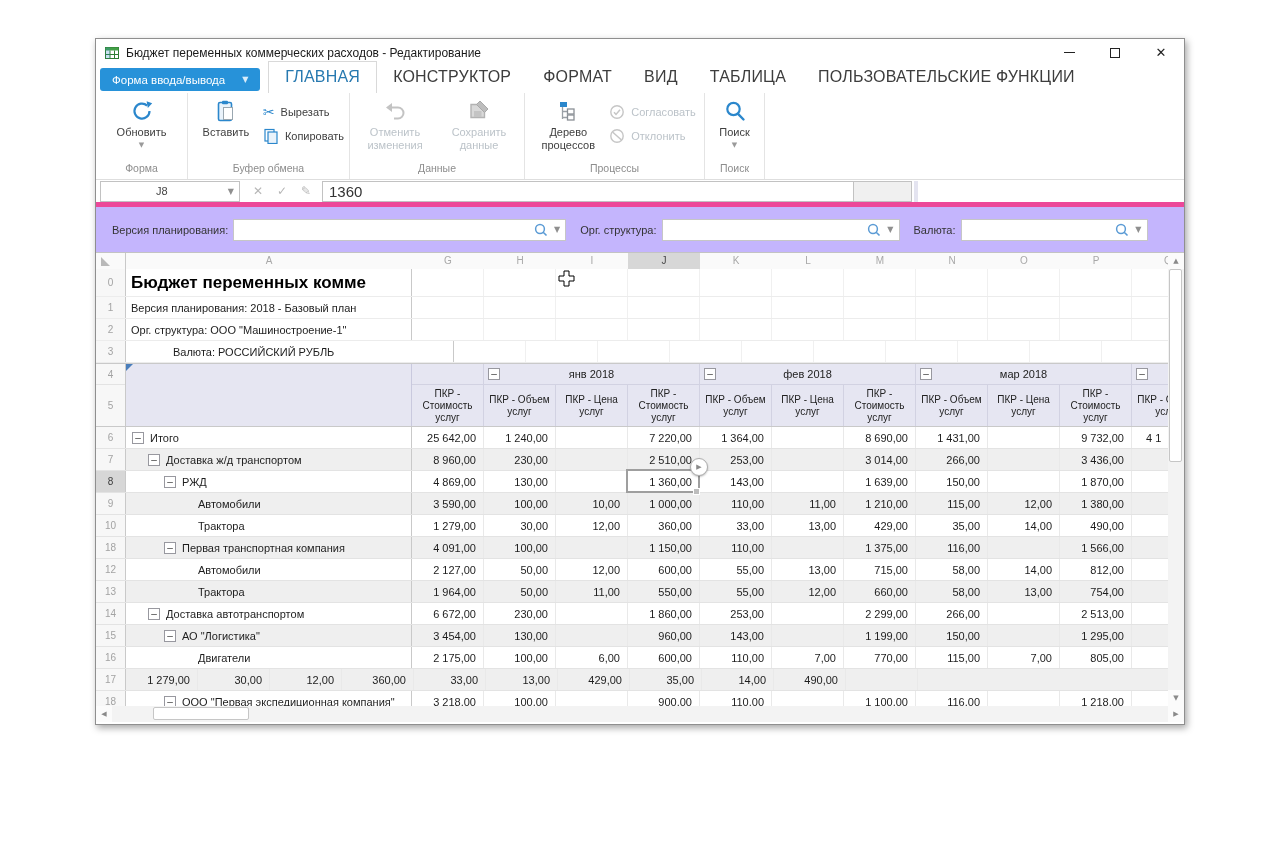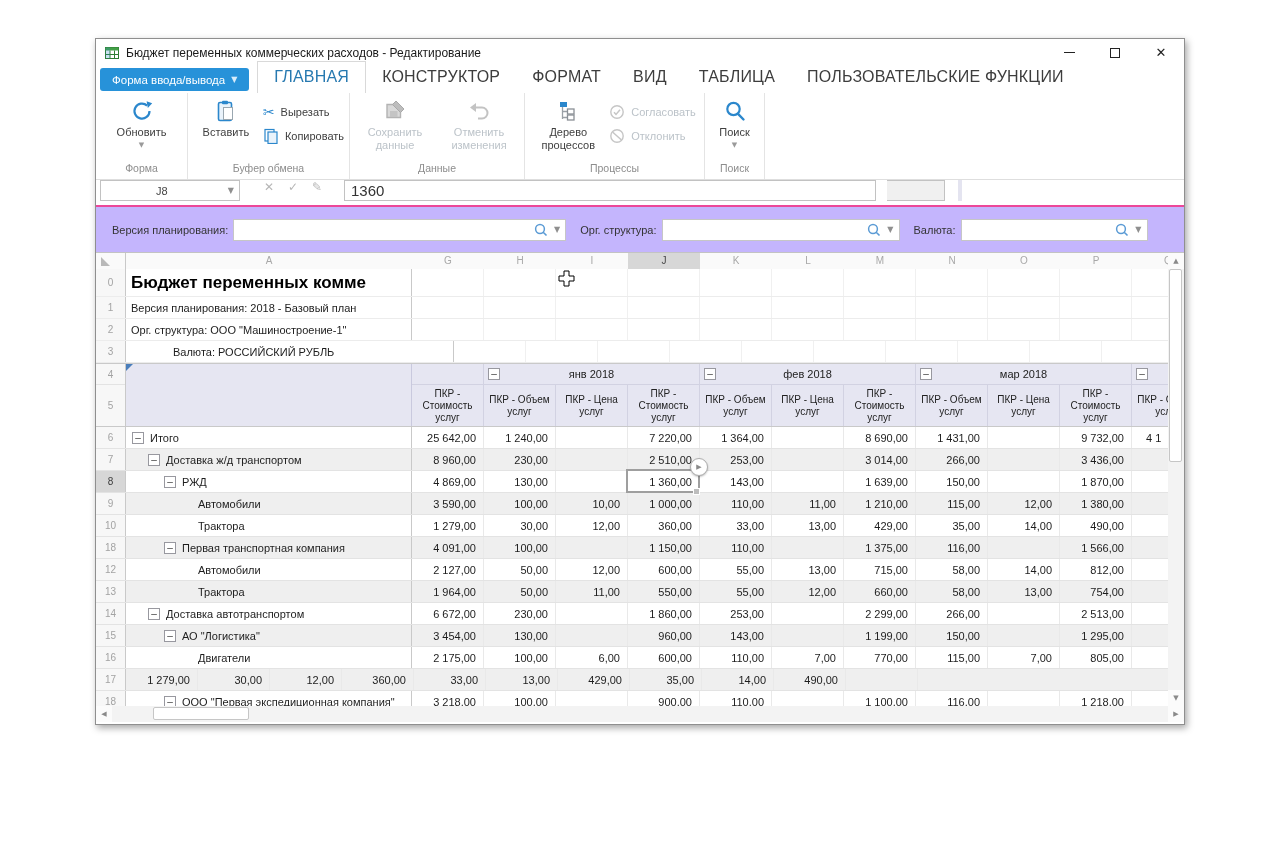--- a/index.html
+++ b/index.html
@@ -14,21 +14,21 @@
   .title-text { font-size:12px; color:#1a1a1a; }
   .win-btns { margin-left:auto; display:flex; height:100%; }
   .win-btn { width:46px; display:flex; align-items:center; justify-content:center; color:#222; font-size:12px; }
   .min-glyph { width:11px; height:1px; background:#222; display:block; }
   .max-glyph { width:10px; height:10px; border:1px solid #222; display:block; }
   .close-glyph { font-family:"DejaVu Sans",sans-serif; font-size:13px; line-height:13px; }
 
   
   .tabrow { height:27px; display:flex; align-items:flex-end; background:#fff; }
   .form-menu-btn { margin:0 8px 2px 4px; height:23px; padding:0 12px; background:#2792d9; color:#fff;
-                   border-radius:3px; font-size:11.5px; display:flex; align-items:center; gap:6px; }
+                   border-radius:3px; font-size:11.5px; display:flex; align-items:center; gap:17px; }
   .form-menu-btn .dd { font-size:8px; color:#d8ecfa; font-family:"DejaVu Sans",sans-serif; }
   .tab { padding:6px 16px 7px 16px; font-size:16px; color:#3d3d3d; letter-spacing:.2px; }
   .tab.active { color:#2779b0; background:#fff; border:1px solid #d9d9d9; border-bottom:none; }
 
   
   .ribbon { height:87px; display:flex; background:#fff; border-bottom:1px solid #dedede; }
   .rgroup { display:flex; flex-direction:column; border-right:1px solid #e4e4e4; }
   .rbuttons { flex:1; display:flex; justify-content:center; padding-top:3px; }
   .rcaption { height:17px; text-align:center; font-size:10.5px; color:#8d8d8d; }
   .bigbtn { width:84px; display:flex; flex-direction:column; align-items:center; padding-top:3px; }
@@ -36,21 +36,21 @@
   .bigbtn.disabled .blabel { color:#bcc3c9; }
   .ddarrow { font-size:7px; color:#9a9a9a; margin-top:2px; font-family:"DejaVu Sans",sans-serif; }
   .smallcol { display:flex; flex-direction:column; gap:8px; padding-top:8px; align-items:flex-start; }
   .smallbtn { display:flex; align-items:center; gap:6px; font-size:11px; color:#404040; }
   .smallbtn.disabled { color:#bcc3c9; }
   .icon24 { width:24px; height:24px; }
   .icon16 { width:16px; height:16px; }
   .scissors { font-family:"DejaVu Sans",sans-serif; color:#2b87cc; font-size:14px; line-height:16px; }
 
   
-  .formulabar { height:27px; display:flex; background:#fff; border-bottom:2px solid #ec4899;gap:11px; }
+  .formulabar { height:27px; display:flex; align-items:center; background:#fff; border-bottom:5px solid #ec4899; }
   .namebox { width:140px; height:21px; margin-left:4px; border:1px solid #c2c2c2; background:#fff;
              display:flex; align-items:center; font-size:11px; color:#444; }
   .namebox .ref { flex:1; text-align:center; }
   .namebox .dd { font-size:8px; color:#8f8f8f; padding:0 5px; font-family:"DejaVu Sans",sans-serif; }
   .fml-ico { width:20px; text-align:center; color:#b6b6b6; font-size:12px; font-family:"DejaVu Sans",sans-serif; }
   .fml-icons { display:flex; gap:4px; margin:0 6px 0 8px; }
   .formula-input { width:532px; height:21px; border:1px solid #c2c2c2; background:#fff; font-size:15px;
                    color:#333; display:flex; align-items:center; padding-left:6px; }
   .formula-gray { width:58px; height:21px; background:#f0f0f0; border:1px solid #c2c2c2; border-left:none; }
   .formula-strip { width:4px; height:21px; background:#e4e4f0; margin-left:2px; }
@@ -215,32 +215,32 @@
           </div>
         </div>
       </div>
       <div class="rcaption">Буфер обмена</div>
     </div>
 
     <div class="rgroup" style="width:175px">
       <div class="rbuttons">
         <div class="bigbtn disabled">
           <svg class="icon24" viewBox="0 0 24 24">
+            <path d="M8 8.5 h7 a5.5 5.5 0 0 1 0 11 h-4" fill="none" stroke="#c3c3c3" stroke-width="2"></path>
+            <polygon points="9,4 9,13 3,8.5" fill="#c3c3c3"></polygon>
+          </svg>
+          <span class="blabel">Отменить изменения</span>
+        </div>
+        <div class="bigbtn disabled">
+          <svg class="icon24" viewBox="0 0 24 24">
             <path d="M4 5.5 h10 l3.5 3.5 v9.5 h-13.5 z" fill="#d9d9d9" stroke="#b3b3b3" stroke-width="1.4"></path>
             <rect x="7" y="12" width="7.5" height="6" fill="#c4c4c4"></rect>
             <polygon points="13,2 21,10 17.5,13.5 9.5,5.5" fill="#bdbdbd" stroke="#a9a9a9"></polygon>
           </svg>
           <span class="blabel">Сохранить данные</span>
-        </div>
-        <div class="bigbtn disabled">
-          <svg class="icon24" viewBox="0 0 24 24">
-            <path d="M8 8.5 h7 a5.5 5.5 0 0 1 0 11 h-4" fill="none" stroke="#c3c3c3" stroke-width="2"></path>
-            <polygon points="9,4 9,13 3,8.5" fill="#c3c3c3"></polygon>
-          </svg>
-          <span class="blabel">Отменить изменения</span>
         </div>
       </div>
       <div class="rcaption">Данные</div>
     </div>
 
     <div class="rgroup" style="width:180px">
       <div class="rbuttons" style="gap:6px;">
         <div class="bigbtn" style="width:70px">
           <svg class="icon24" viewBox="0 0 24 24">
             <rect x="4" y="3" width="7" height="5" fill="#2b87cc"></rect>

